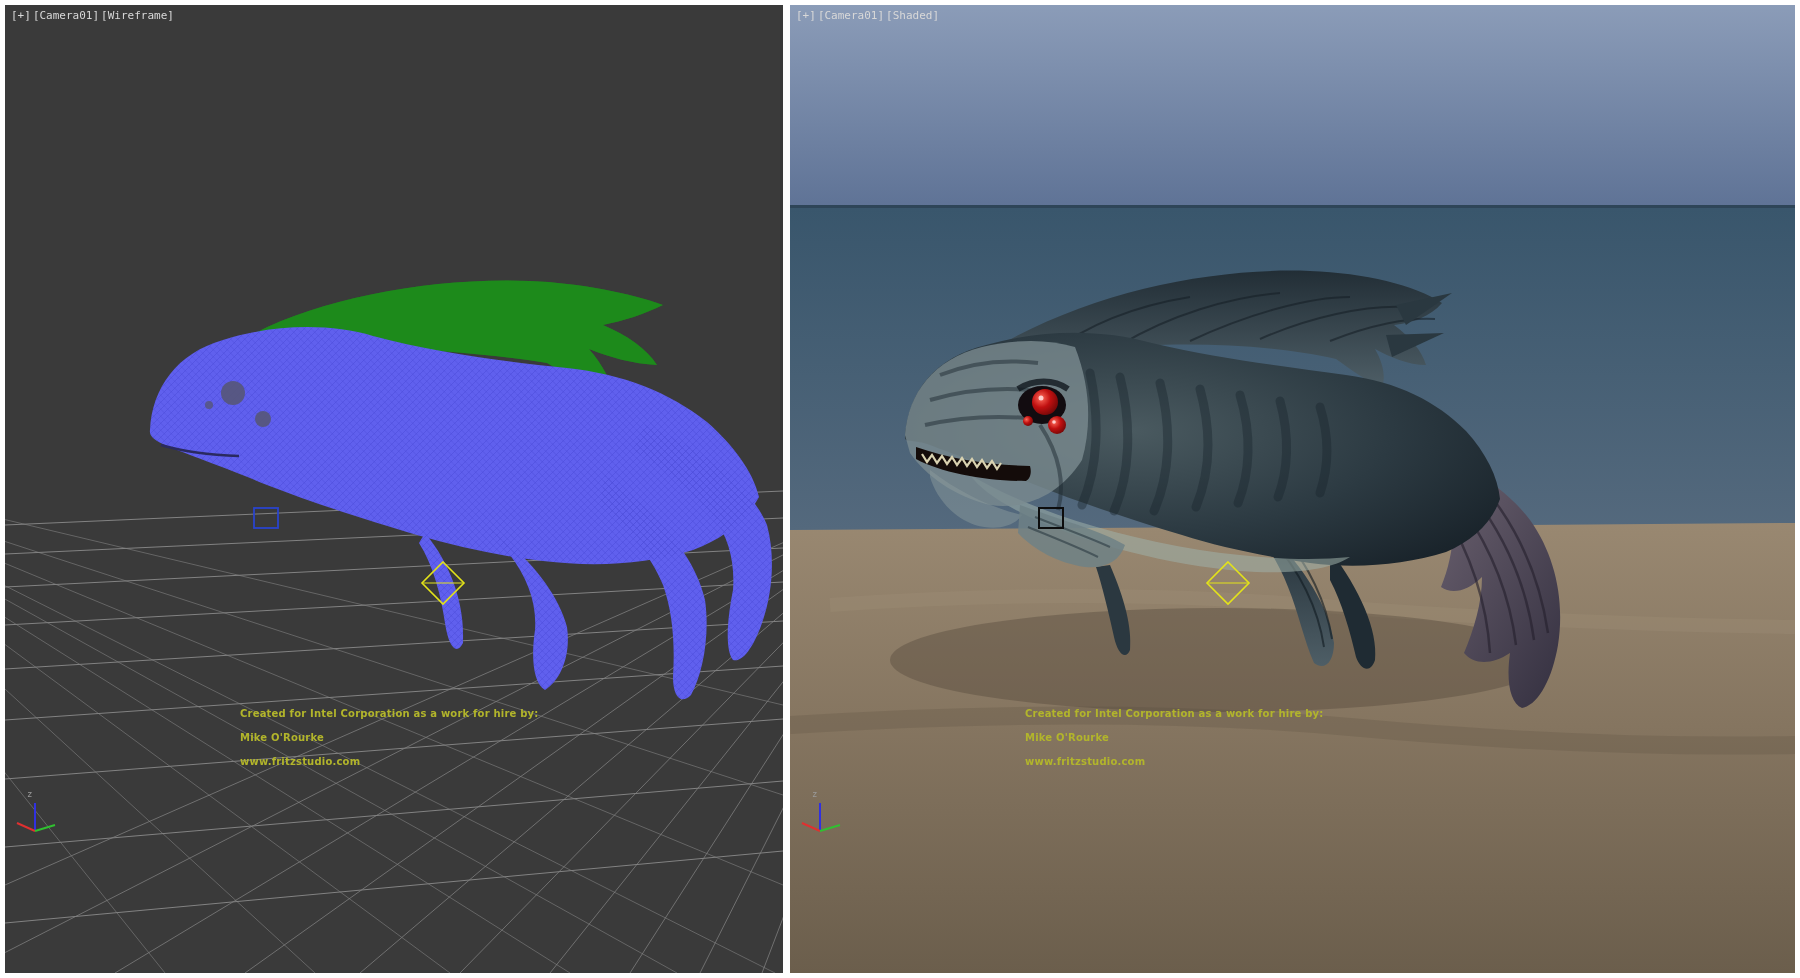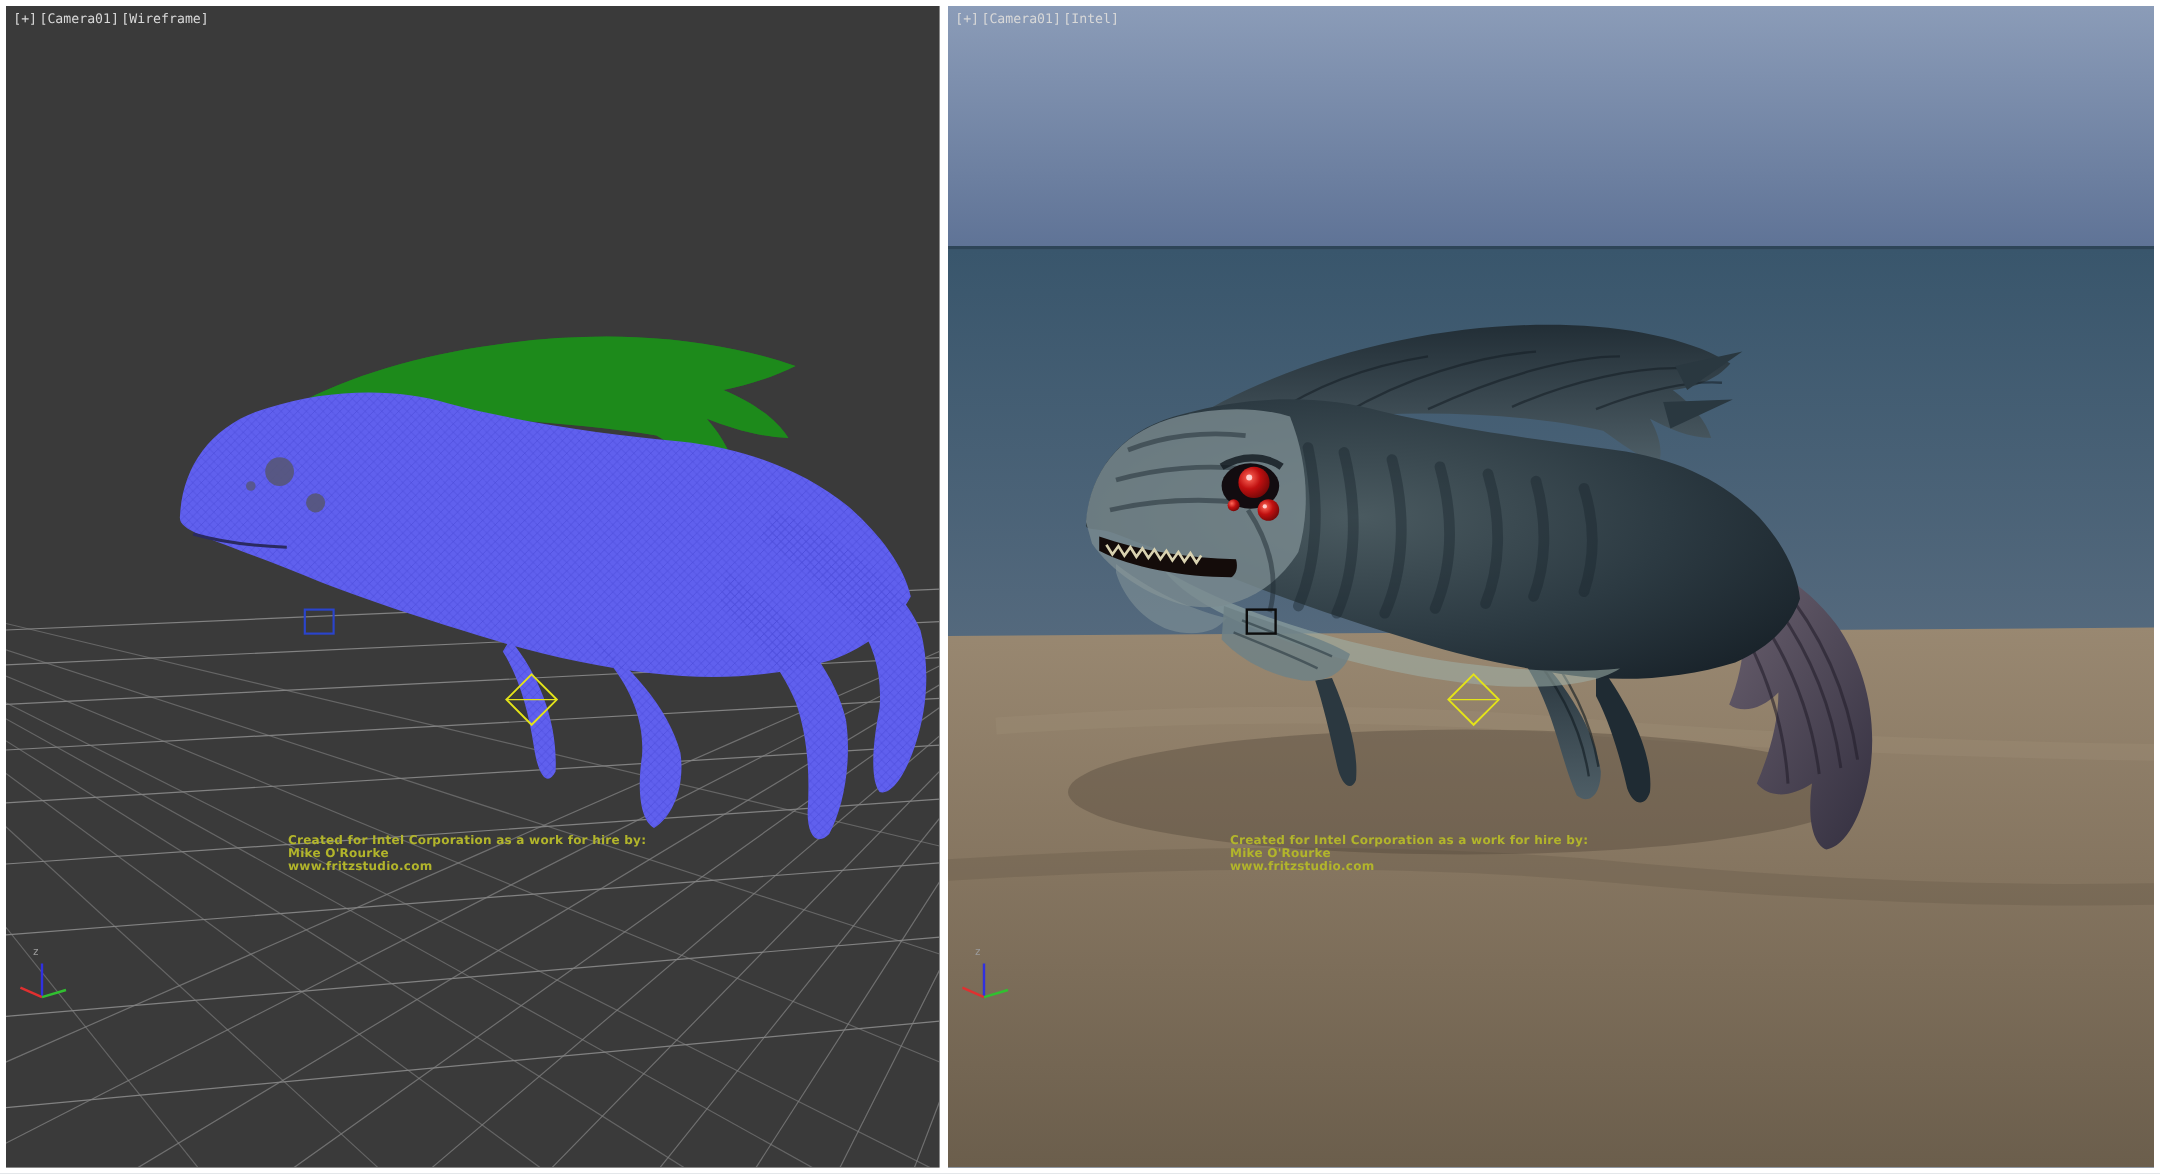--- a/index.html
+++ b/index.html
@@ -22,21 +22,21 @@
   #vp-left{left:5px;width:778px;}
   #vp-right{left:790px;width:1005px;background:#51657c;}
   .vp-label{position:absolute;top:4px;left:6px;z-index:30;display:flex;gap:2px;
     font-family:"DejaVu Sans Mono","Liberation Mono",monospace;font-size:11px;
     color:var(--viewport-label);letter-spacing:0;}
   .vp-label span{cursor:pointer;}
   .scene{position:absolute;left:0;top:0;width:100%;height:100%;}
   .credit{position:absolute;left:235px;top:690px;z-index:20;
     color:var(--credit-text);font-size:10px;font-weight:bold;line-height:11px;
     font-family:"DejaVu Sans",sans-serif;letter-spacing:.2px;}
-  .credit span{display:block;}
+  .credit span{display:block;margin-top:13px;}
   .tripod{position:absolute;left:8px;top:786px;width:56px;height:50px;z-index:20;}
   .tripod .zlbl{position:absolute;left:14px;top:-2px;color:#9a9a9a;font-size:9px;
     font-family:"DejaVu Sans Mono",monospace;}
   .gizmo-diamond{position:absolute;left:415px;top:555px;width:46px;height:46px;z-index:15;}
   .gizmo-box{position:absolute;left:246px;top:500px;width:30px;height:26px;z-index:15;}
 </style>
 </head>
 <body>
 
 <div class="viewport" id="vp-left">
@@ -155,21 +155,21 @@
       <line x1="22" y1="40" x2="42" y2="34" style="stroke:var(--axis-y-green)" stroke-width="2"></line>
     </svg>
   </div>
 </div>
 
 <div class="viewport" id="vp-right">
 
   <div class="vp-label">
     <span>[+]</span>
     <span>[Camera01]</span>
-    <span>[Intel]</span>
+    <span>[Shaded]</span>
   </div>
 
   <svg class="scene" viewBox="0 0 1005 968">
     <defs>
       <linearGradient id="skyG" x1="0" y1="0" x2="0" y2="1">
         <stop offset="0" stop-color="#8b9cb8"></stop>
           <stop offset="1" stop-color="#5f7396"></stop>
       </linearGradient>
       <linearGradient id="seaG" x1="0" y1="0" x2="0" y2="1">
         <stop offset="0" stop-color="#39566c"></stop>

